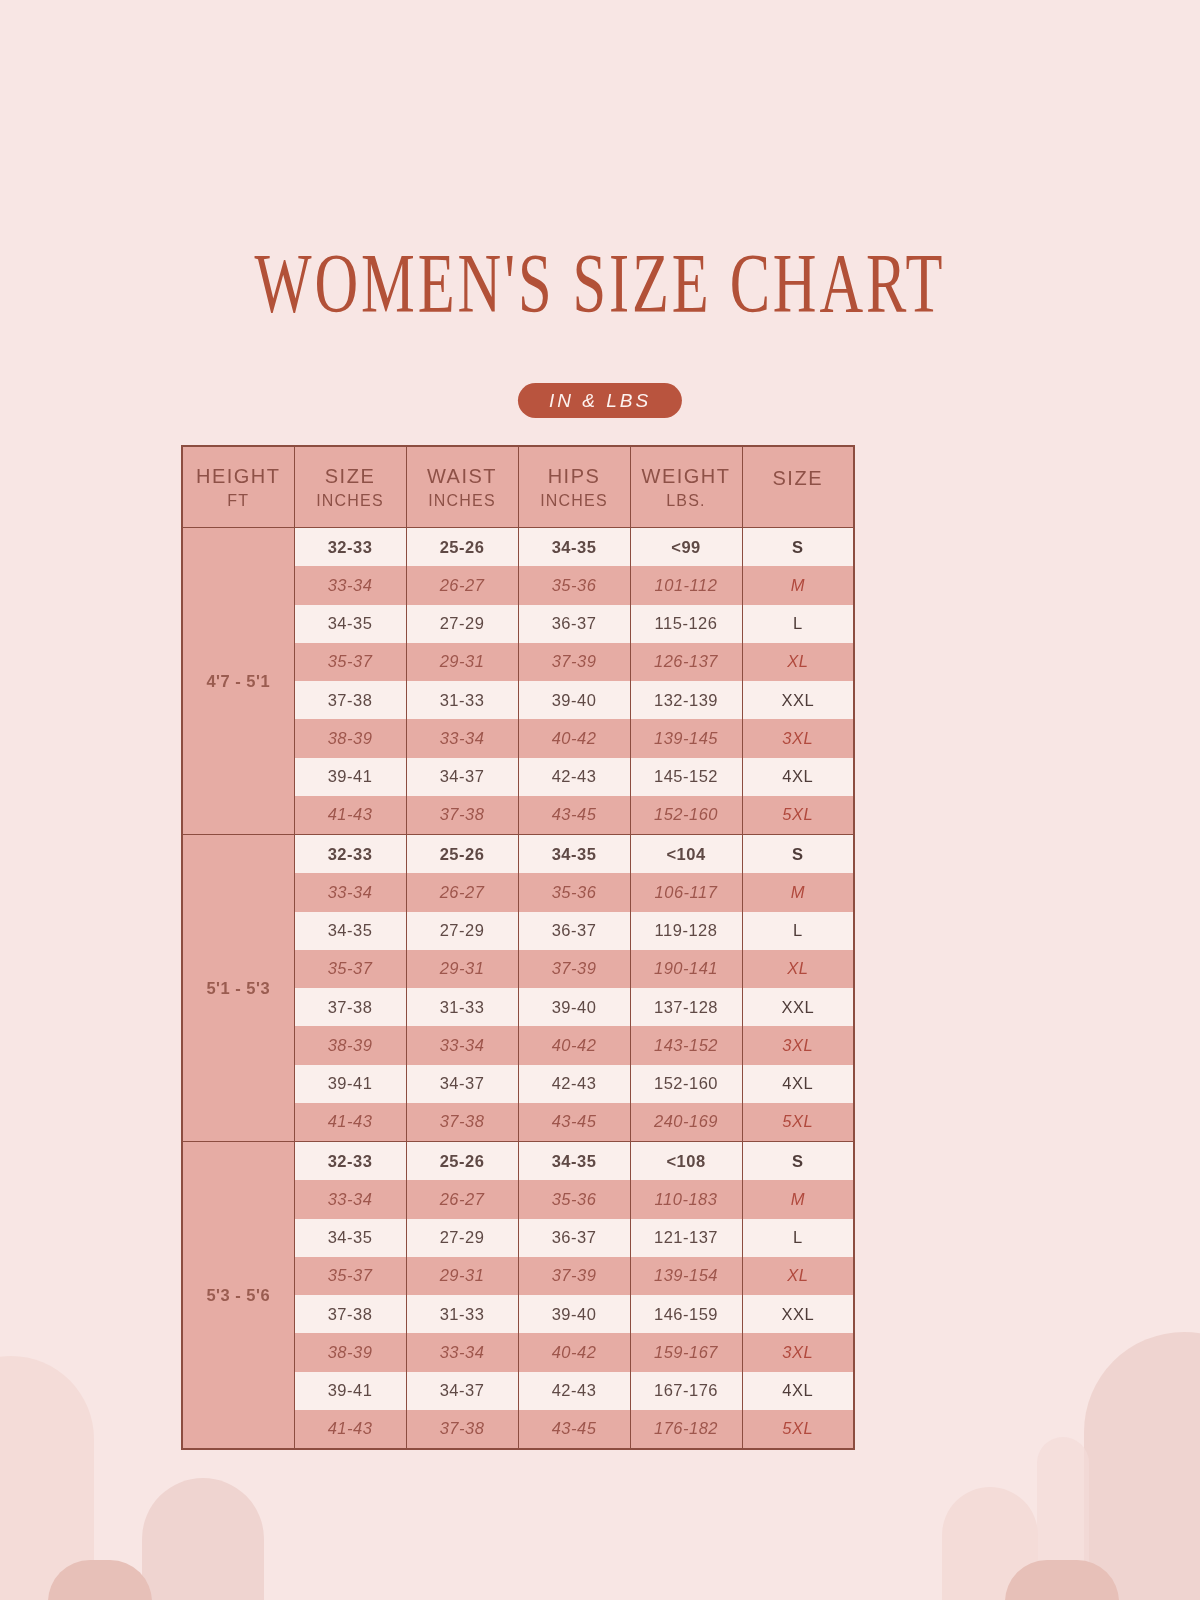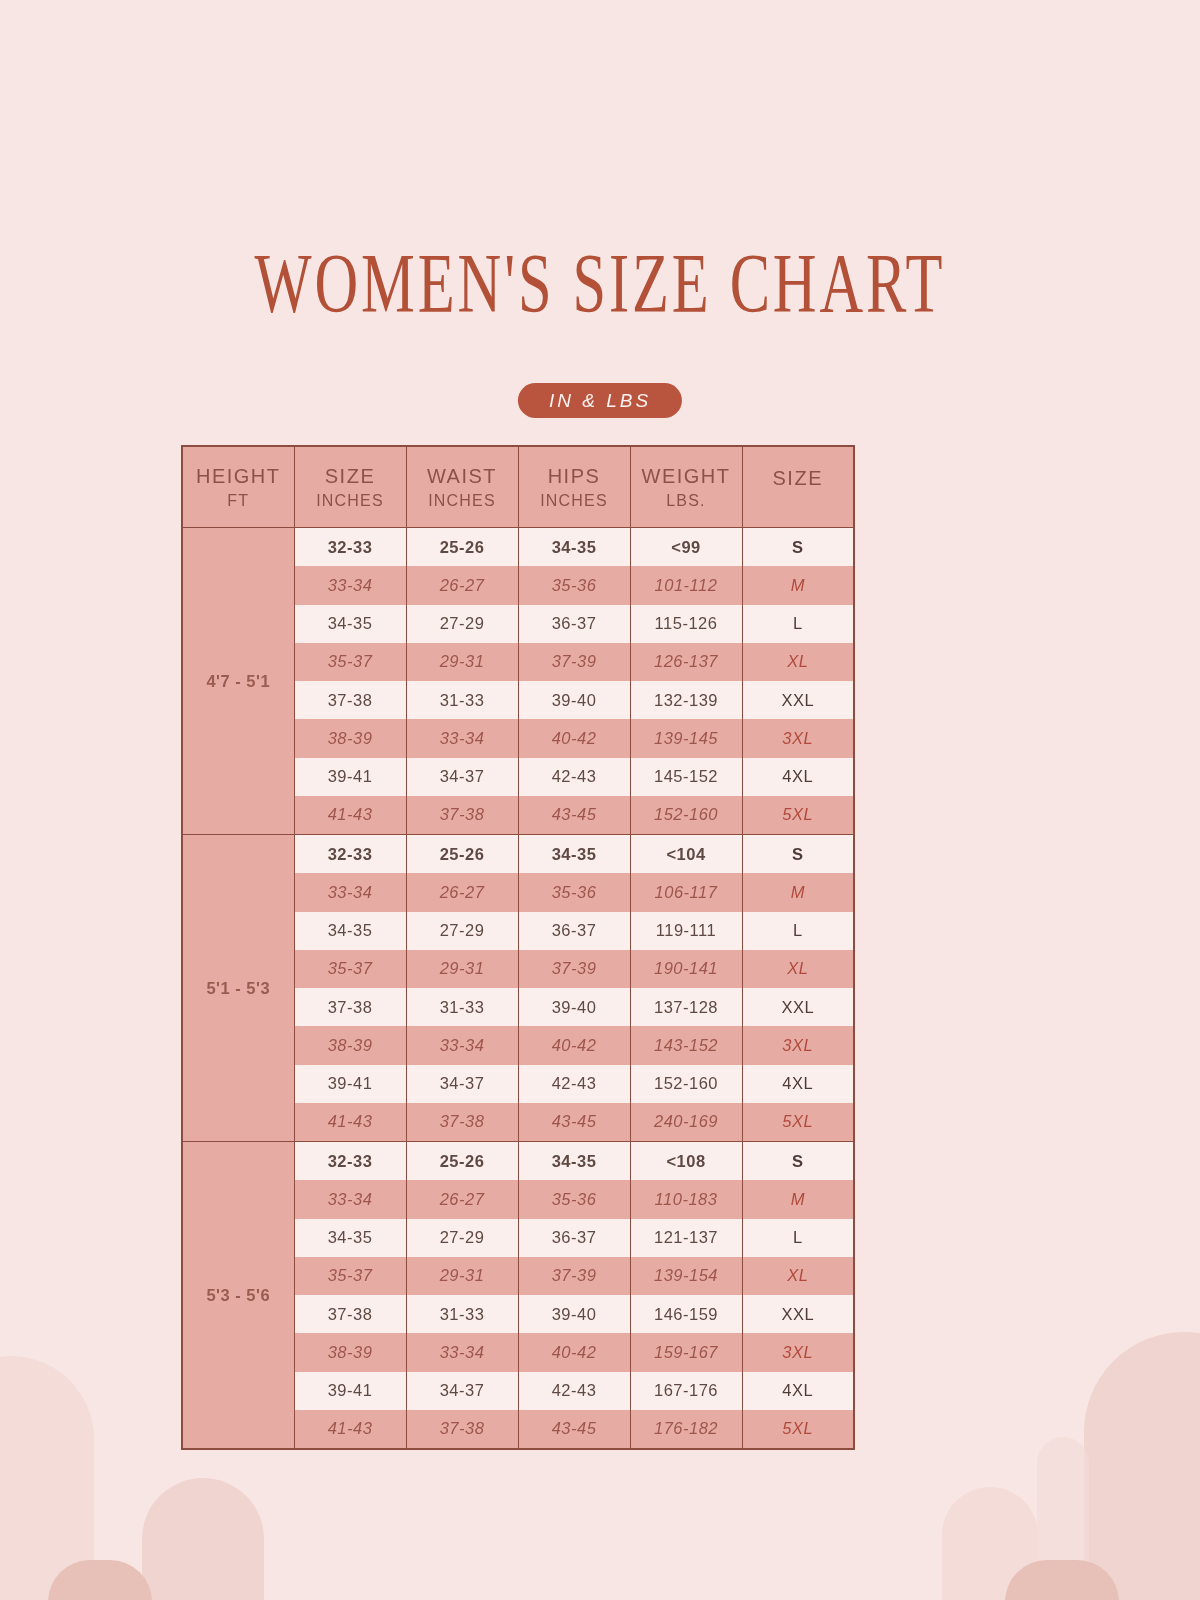--- a/index.html
+++ b/index.html
@@ -255,21 +255,21 @@
           <td>33-34</td>
           <td>26-27</td>
           <td>35-36</td>
           <td>106-117</td>
           <td class="size-cell">M</td>
         </tr>
         <tr class="row-light">
           <td>34-35</td>
           <td>27-29</td>
           <td>36-37</td>
-          <td>119-111</td>
+          <td>119-128</td>
           <td class="size-cell">L</td>
         </tr>
         <tr class="row-dark">
           <td>35-37</td>
           <td>29-31</td>
           <td>37-39</td>
           <td>190-141</td>
           <td class="size-cell">XL</td>
         </tr>
         <tr class="row-light">

